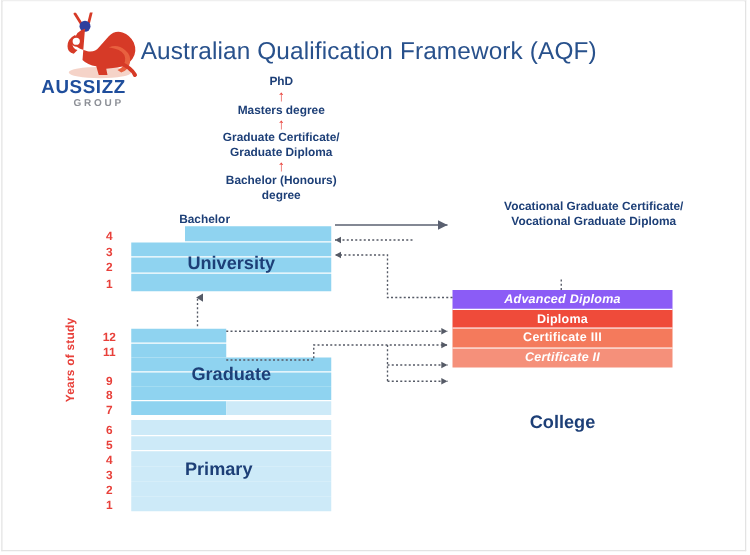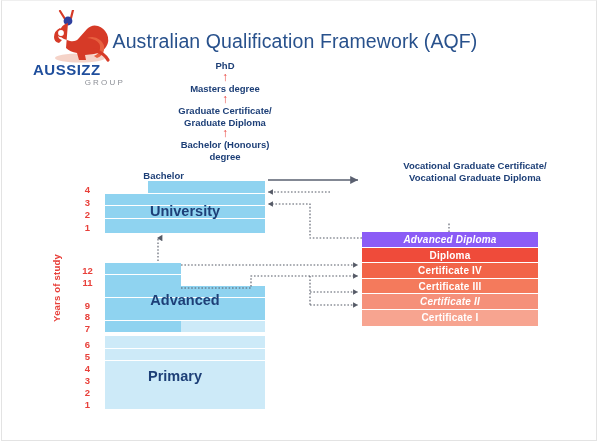--- a/index.html
+++ b/index.html
@@ -14,22 +14,22 @@
   .page-frame{position:absolute;left:1px;top:0px;width:596px;height:441px;
               border:1px solid #e3e3e3;border-top-color:#efefef;box-sizing:border-box;
               pointer-events:none;}
 
   
   .logo{position:absolute;left:33px;top:10px;width:92px;height:82px;}
   .logo-mark{position:absolute;left:14px;top:0;width:66px;height:54px;}
   .logo-word{position:absolute;left:0;top:52px;width:92px;text-align:left;
              font-size:15px;font-weight:bold;letter-spacing:.5px;color:#1f4e9c;
              line-height:15px;}
-  .logo-sub{position:absolute;left:0;top:68px;width:92px;text-align:right;
-            font-size:8px;font-weight:normal;letter-spacing:2.2px;color:#8d9097;}
+  .logo-sub{position:absolute;left:0;top:68px;width:92px;text-align:center;
+            font-size:8px;font-weight:bold;letter-spacing:2.2px;color:#8d9097;}
 
   
   .title{position:absolute;left:100px;top:30px;width:390px;text-align:center;
          font-size:19.5px;color:#28518c;letter-spacing:.1px;}
 
   
   .ladder{position:absolute;left:150px;top:60px;width:150px;text-align:center;}
   .ladder-item{font-size:9.5px;font-weight:bold;color:#1d3f77;line-height:11.5px;
                white-space:pre-line;}
   .ladder-arrow{width:100%;text-align:center;color:#e8403a;font-size:12px;
@@ -139,44 +139,43 @@
   </div>
 
   <div class="blk" style="left:0;top:0;width:600px;height:444px;">
     <div class="seg" style="left:105px;top:263px;width:76px;height:11px;background:#8fd3f0;"></div>
     <div class="seg" style="left:105px;top:274.5px;width:76px;height:11px;background:#8fd3f0;"></div>
     <div class="seg" style="left:105px;top:286px;width:160px;height:11px;background:#8fd3f0;"></div>
     <div class="seg" style="left:105px;top:297.5px;width:160px;height:11px;background:#8fd3f0;"></div>
     <div class="seg" style="left:105px;top:309px;width:160px;height:11px;background:#8fd3f0;"></div>
     <div class="seg" style="left:105px;top:320.5px;width:76px;height:11px;background:#8fd3f0;"></div>
     <div class="seg" style="left:181px;top:320.5px;width:84px;height:11px;background:#cdeaf8;"></div>
-    <div class="blk-label" style="left:105px;top:292px;width:160px;">Advanced</div>
+    <div class="blk-label" style="left:105px;top:292px;width:160px;">Graduate</div>
   </div>
 
   <div class="blk" style="left:0;top:0;width:600px;height:444px;">
     <div class="seg" style="left:105px;top:336px;width:160px;height:11.5px;background:#cdeaf8;"></div>
     <div class="seg" style="left:105px;top:348.5px;width:160px;height:11.5px;background:#cdeaf8;"></div>
     <div class="seg" style="left:105px;top:361px;width:160px;height:11.5px;background:#cdeaf8;"></div>
     <div class="seg" style="left:105px;top:373px;width:160px;height:11.5px;background:#cdeaf8;"></div>
     <div class="seg" style="left:105px;top:385px;width:160px;height:11.5px;background:#cdeaf8;"></div>
     <div class="seg" style="left:105px;top:397px;width:160px;height:12px;background:#cdeaf8;"></div>
     <div class="blk-label" style="left:105px;top:368px;width:140px;">Primary</div>
   </div>
 
   <div class="voc-label">Vocational Graduate Certificate/
 Vocational Graduate Diploma</div>
 
   <div class="college">
     <div class="college-row" style="background:#8b5cf6;font-style:italic;">Advanced Diploma</div>
     <div class="college-row" style="background:#ef4b3a;">Diploma</div>
-    <div class="college-row" style="background:#f26448;">Certificate IV</div>
     <div class="college-row" style="background:#f47a5c;">Certificate III</div>
     <div class="college-row" style="background:#f5907a;font-style:italic;">Certificate II</div>
-    <div class="college-row" style="background:#f7a490;">Certificate I</div>
-  </div>
+  </div>
+  <div class="college-caption">College</div>
 
   <svg class="wires" viewBox="0 0 600 444">
     <defs>
       <marker id="ah-solid" markerWidth="7" markerHeight="7" refX="6" refY="3" orient="auto">
         <path d="M0,0 L6,3 L0,6 z" fill="#5a6070"></path>
       </marker>
       <marker id="ah-dot" markerWidth="6" markerHeight="6" refX="4.5" refY="3" orient="auto">
         <path d="M0,0.6 L4.5,3 L0,5.4 z" fill="#555a66"></path>
       </marker>
       <marker id="ah-up" markerWidth="7" markerHeight="7" refX="3" refY="1" orient="auto">

